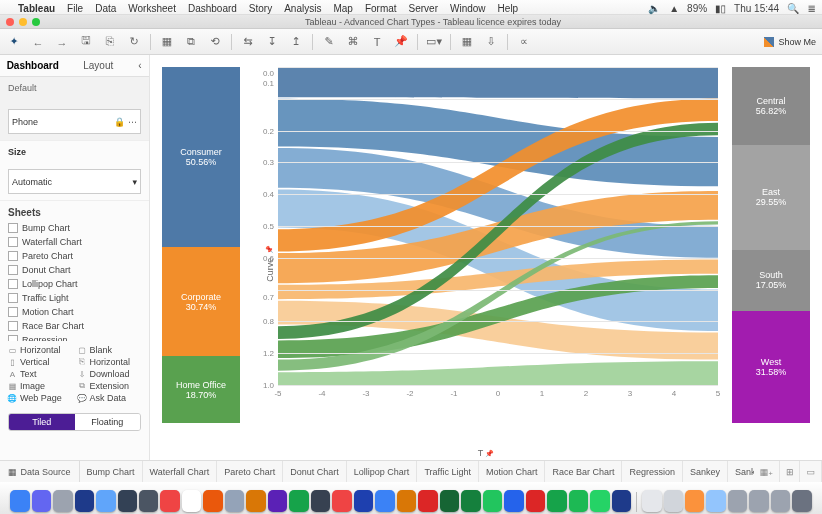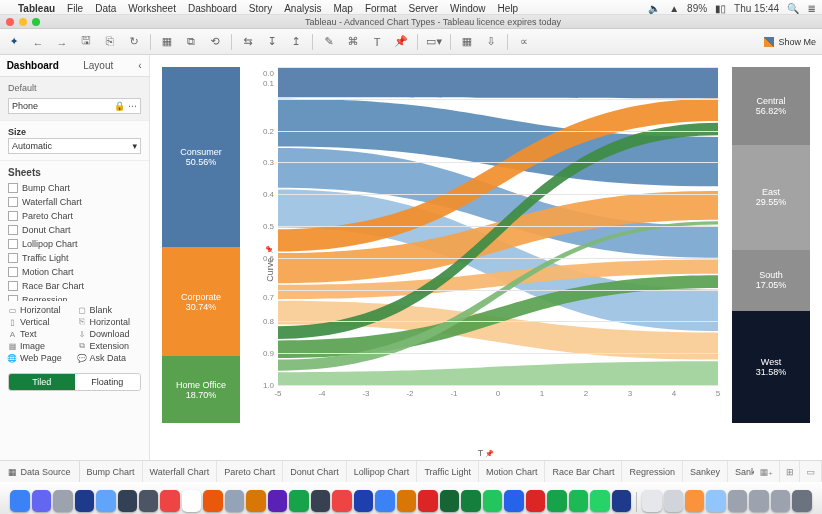--- a/index.html
+++ b/index.html
@@ -18,35 +18,35 @@
 .showme { margin-left: auto; display:flex; align-items:center; gap:4px; font-size:9px; color:#333;}
 .main { display: flex; height: 405px; }
 .sidebar { width: 150px; background: #fbfbfb; border-right: 1px solid #e4e4e4; display:flex; flex-direction:column; }
 .side-tabs { display: flex; height: 22px; border-bottom: 1px solid #e0e0e0; font-size: 10px; }
 .side-tab { flex: 1; text-align: center; line-height: 22px; color:#555; }
 .side-tab.active { font-weight: 600; color:#000; }
 .side-tab.arrow { flex: 0 0 18px; }
 .side-sec { padding: 6px 8px; border-bottom: 1px solid #eee; }
 .side-sec.device { background:#f2f2f2; }
 .side-label { font-size: 9px; color:#666; }
-.side-select { width: 100%; height: 16px; background:#fff; border:1px solid #ccc; font-size:9px; padding:0 3px; display:flex; align-items:center; justify-content:space-between; margin-top:1px;}
+.side-select { width: 100%; height: 25px; background:#fff; border:1px solid #ccc; font-size:9px; padding:0 3px; display:flex; align-items:center; justify-content:space-between; margin-top:12px;}
 .device-row { display:flex; gap:3px; margin-top:4px;}
 .device-row .side-select { flex:1; }
 .device-preview { width:100%; height:16px; background:#fff; border:1px solid #ccc; font-size:9px; margin-top:4px; text-align:center; line-height:14px;}
 .side-heading { font-size: 10px; font-weight:600; padding:6px 8px 3px; color:#444;}
 .sheet-list { overflow:auto; flex:0 0 auto; max-height:120px; padding:0 4px 4px;}
 .sheet-item { display:flex; align-items:center; gap:4px; padding:2px 4px; font-size:9px; color:#444;}
 .sheet-icon { width:10px; height:10px; border:1px solid #aaa; background:#fff; display:inline-block;}
 .objects { padding:4px 8px; }
 .obj-grid { display:grid; grid-template-columns:1fr 1fr; gap:2px 6px; font-size:9px;}
 .obj-item { display:flex; align-items:center; gap:3px; color:#444;}
 .obj-icon { width:9px; height:9px; display:inline-flex; align-items:center; justify-content:center; font-size:8px; color:#888;}
 .toggle-row { display:flex; margin: 6px 8px 4px; border:1px solid #ccc; border-radius:3px; overflow:hidden; font-size:9px;}
 .toggle-btn { flex:1; text-align:center; padding:3px 0; background:#fff;}
-.toggle-btn.active { background:#15803d; color:#fff;}
+.toggle-btn.active { background:#4c1d95; color:#fff;}
 .checkbox-row { padding:0 8px 6px; display:flex; align-items:center; gap:4px; font-size:9px; color:#555;}
 .chk { width:9px; height:9px; border:1px solid #aaa; background:#fff;}
 .canvas { flex:1; display:flex; padding: 12px 12px 0 12px; gap:6px; position:relative; }
 .stacked-bar { width: 78px; height: 356px; display:flex; flex-direction:column; }
 .seg { display:flex; flex-direction:column; align-items:center; justify-content:center; color:#fff; font-size:9px; text-align:center; }
 .seg .name { }
 .seg .pct { }
 .chart-area { flex:1; position:relative; padding:0 4px 0 28px;}
 .plot { position:absolute; left:32px; right:8px; top:0; height:350px; }
 .grid-line { position:absolute; left:0; right:0; height:1px; background:#e6e6e6; }
@@ -284,21 +284,21 @@
           <div class="y-tick" style="top: 127.2px;">0.4</div>
           <div class="grid-line" style="top: 159px;"></div>
           <div class="y-tick" style="top: 159px;">0.5</div>
           <div class="grid-line" style="top: 190.8px;"></div>
           <div class="y-tick" style="top: 190.8px;">0.6</div>
           <div class="grid-line" style="top: 222.6px;"></div>
           <div class="y-tick" style="top: 230px;">0.7</div>
           <div class="grid-line" style="top: 254.4px;"></div>
           <div class="y-tick" style="top: 254.4px;">0.8</div>
           <div class="grid-line" style="top: 286.2px;"></div>
-          <div class="y-tick" style="top: 286.2px;">0.9</div>
+          <div class="y-tick" style="top: 286.2px;">1.2</div>
           <div class="grid-line" style="top: 318px;"></div>
           <div class="y-tick" style="top: 318px;">1.0</div>
           <div class="x-tick" style="left: 0%; top: 322px;">-5</div>
           <div class="x-tick" style="left: 10%; top: 322px;">-4</div>
           <div class="x-tick" style="left: 20%; top: 322px;">-3</div>
           <div class="x-tick" style="left: 30%; top: 322px;">-2</div>
           <div class="x-tick" style="left: 40%; top: 322px;">-1</div>
           <div class="x-tick" style="left: 50%; top: 322px;">0</div>
           <div class="x-tick" style="left: 60%; top: 322px;">1</div>
           <div class="x-tick" style="left: 70%; top: 322px;">2</div>
@@ -329,21 +329,21 @@
           <div class="pct">56.82%</div>
         </div>
         <div class="seg" style="background: rgb(163, 163, 163); height: 29.55%;">
           <div class="name">East</div>
           <div class="pct">29.55%</div>
         </div>
         <div class="seg" style="background: rgb(143, 143, 143); height: 17.05%;">
           <div class="name">South</div>
           <div class="pct">17.05%</div>
         </div>
-        <div class="seg" style="background: #0f172a; height: 31.58%;">
+        <div class="seg" style="background: #a21caf; height: 31.58%;">
           <div class="name">West</div>
           <div class="pct">31.58%</div>
         </div>
       </div>
   </div>
 </div>
 
 <div class="bottom-tabs">
   <div class="dsrc">
       <span>▦</span>

